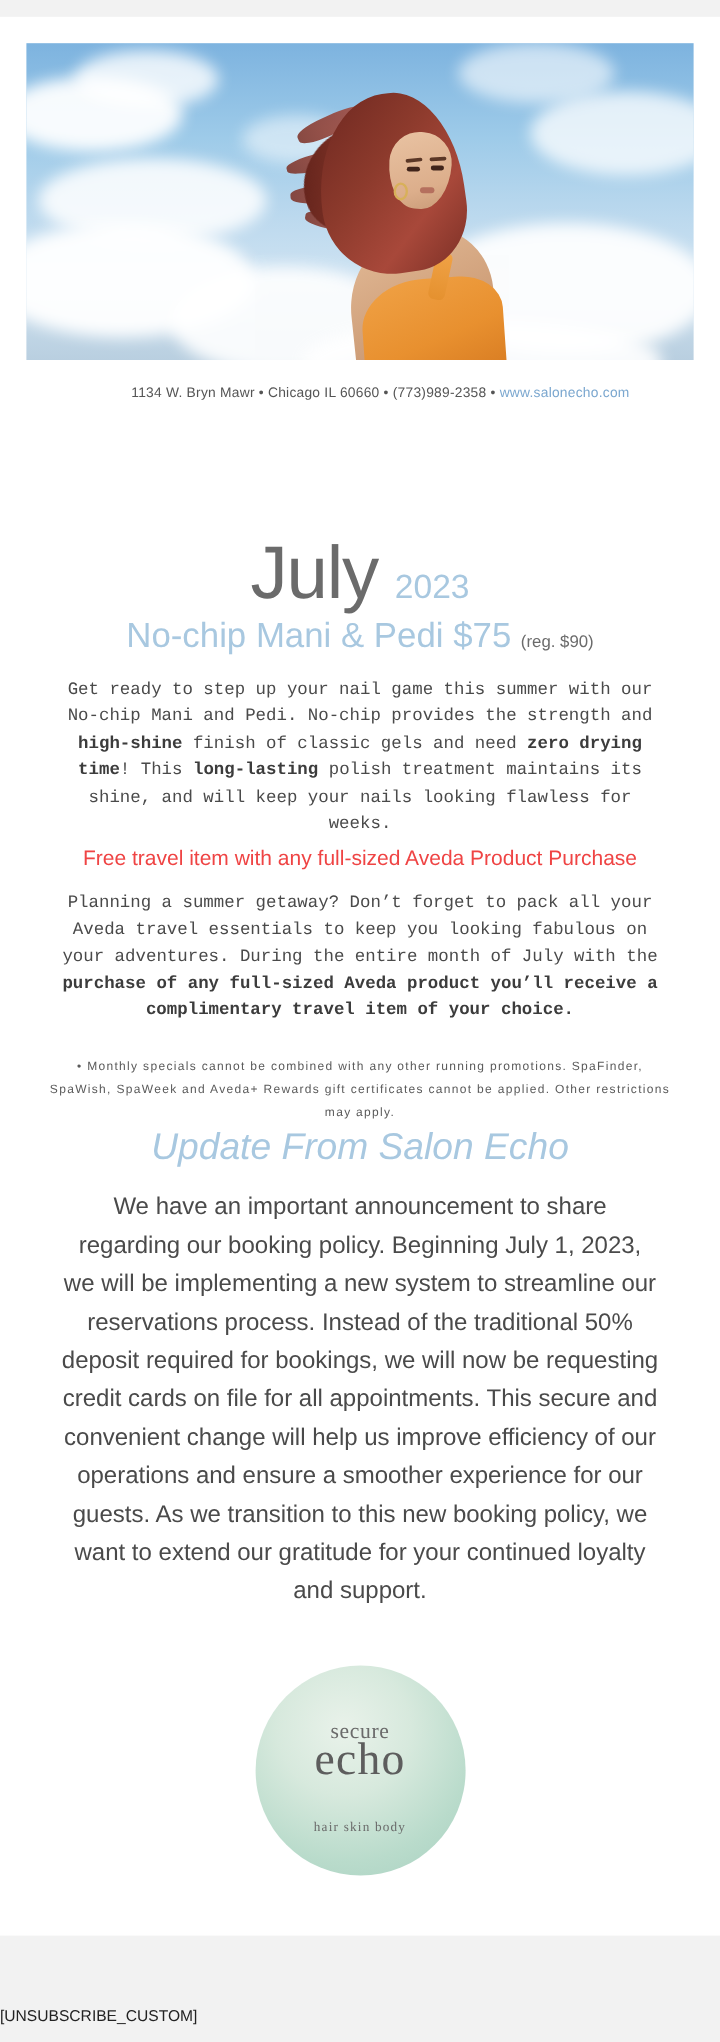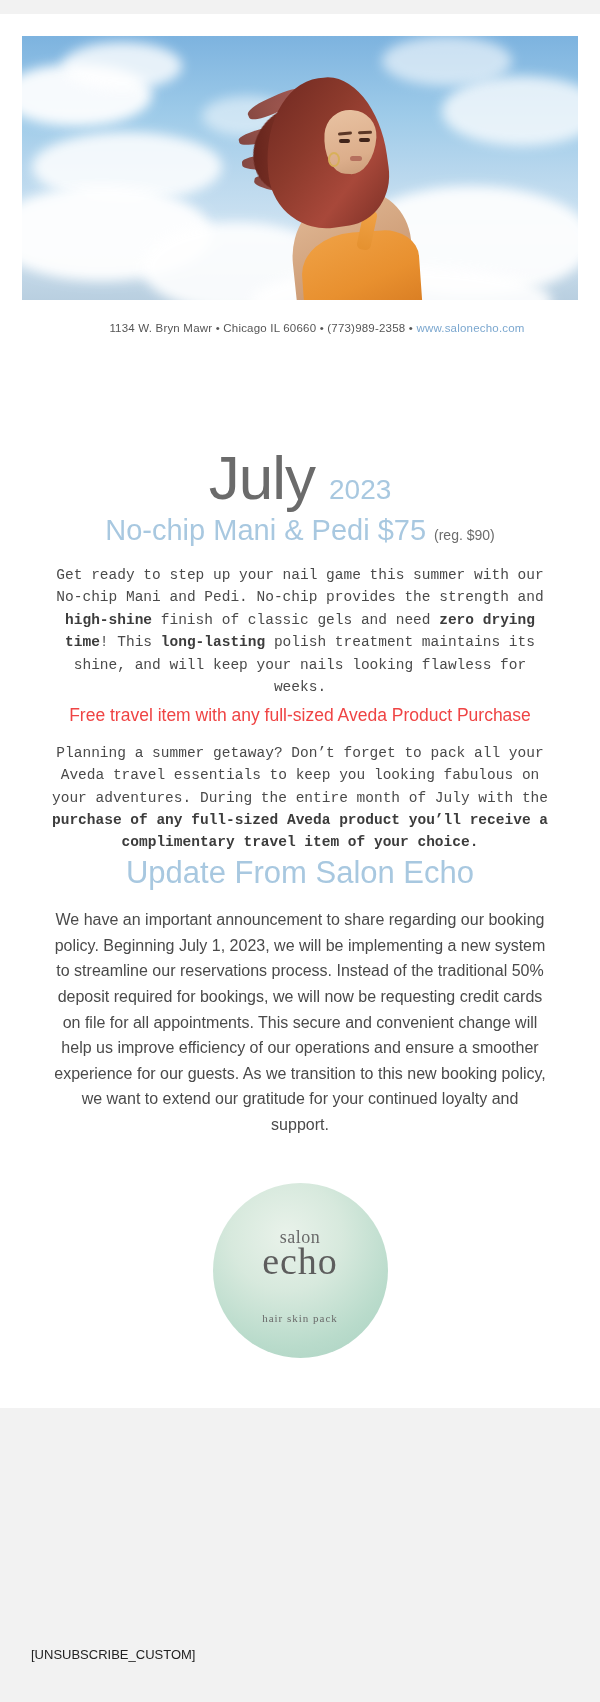--- a/index.html
+++ b/index.html
@@ -212,26 +212,27 @@
     margin: 26px auto 0 auto;
     text-align: center;
     font-size: 10px;
     color: #5a5a5a;
     letter-spacing: 1.1px;
     line-height: 1.9;
   }
   .h-update {
     font-size: 31px;
     margin-top: 46px;
+    font-style: italic;
   }
   .update-copy {
     margin: 16px auto 0 auto;
     width: 498px;
     text-align: center;
-    font-size: 16px;
+    font-size: 20px;
     line-height: 1.6;
     color: #4a4a4a;
   }
   .logo-wrap {
     margin-top: 46px;
     display: flex;
     justify-content: center;
   }
   .logo {
     width: 175px;
@@ -275,25 +276,24 @@
     position: absolute;
     left: 0;
     bottom: 0;
     width: 600px;
     height: 55px;
     background: #f2f2f2;
   }
   .unsub {
     position: absolute;
     left: 0px;
-    top: 0;
+    top: 25px;
     font-size: 13px;
     color: #222222;
     font-family: "Liberation Sans", sans-serif;
-    margin-left: 31px;
   }
 </style>
 </head>
 <body style="height: 1702px;">
 
 <div class="page" style="height: 1702px;">
 
   <div class="email-body">
 
     <div class="hero">
@@ -346,32 +346,33 @@
     <div class="section">
       <h2 class="headline h-promo">
         <span>No-chip Mani &amp; Pedi $75</span><span class="reg-note">(reg. $90)</span>
       </h2>
       <p class="body-copy"><span>Get ready to step up your nail game this summer with our No-chip Mani and Pedi. No-chip provides the strength and </span><b>high-shine</b><span> finish of classic gels and need </span><b>zero drying time</b><span>! This </span><b>long-lasting</b><span> polish treatment maintains its shine, and will keep your nails looking flawless for weeks.</span></p>
     </div>
 
     <div class="section">
       <div class="sub-travel">Free travel item with any full-sized Aveda Product Purchase</div>
       <p class="body-copy"><span>Planning a summer getaway? Don’t forget to pack all your Aveda travel essentials to keep you looking fabulous on your adventures. During the entire month of July with the </span><b>purchase of any full-sized Aveda product you’ll receive a complimentary travel item of your choice.</b></p>
+      <p class="fineprint">• Monthly specials cannot be combined with any other running promotions. SpaFinder, SpaWish, SpaWeek and Aveda+ Rewards gift certificates cannot be applied. Other restrictions may apply.</p>
     </div>
 
     <div class="section">
       <h2 class="headline h-update">Update From Salon Echo</h2>
       <p class="update-copy">We have an important announcement to share regarding our booking policy. Beginning July 1, 2023, we will be implementing a new system to streamline our reservations process. Instead of the traditional 50% deposit required for bookings, we will now be requesting credit cards on file for all appointments. This secure and convenient change will help us improve efficiency of our operations and ensure a smoother experience for our guests. As we transition to this new booking policy, we want to extend our gratitude for your continued loyalty and support.</p>
     </div>
 
     <div class="logo-wrap">
       <div class="logo">
-        <div class="logo-salon">salon</div>
+        <div class="logo-salon">secure</div>
         <div class="logo-echo">echo</div>
-        <div class="logo-tag">hair  skin  pack</div>
+        <div class="logo-tag">hair  skin  body</div>
       </div>
     </div>
 
   </div>
 
   <div class="footer">
     <span class="unsub">[UNSUBSCRIBE_CUSTOM]</span>
   </div>
 
 </div>

